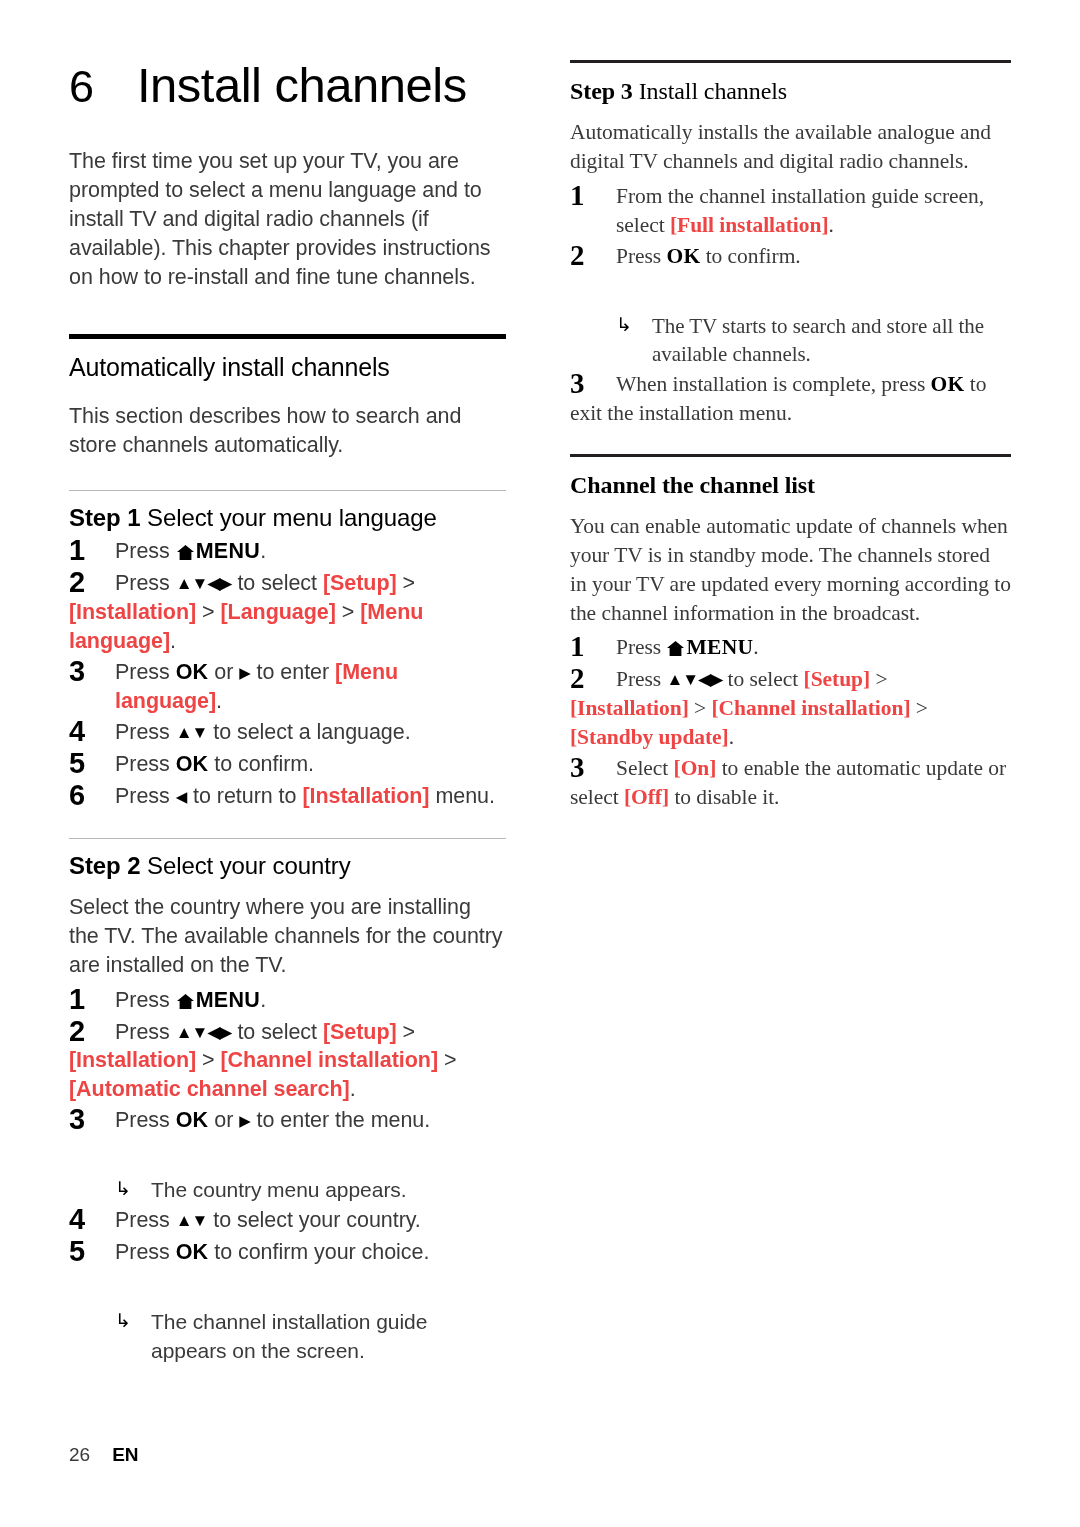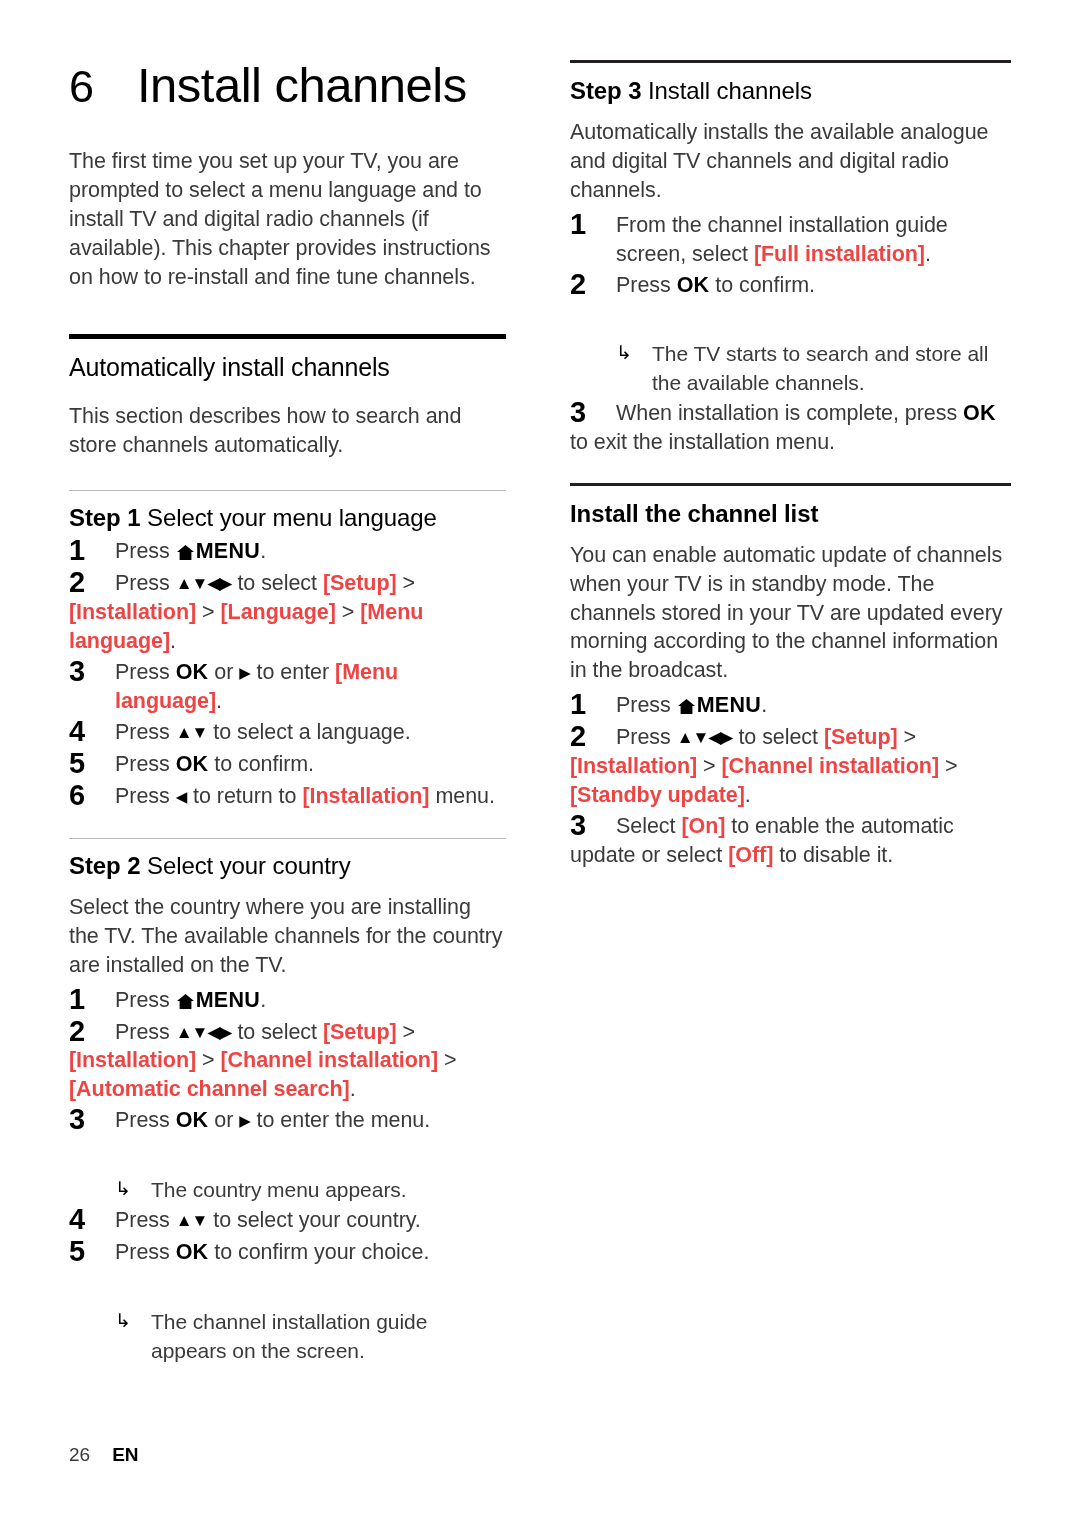--- a/index.html
+++ b/index.html
@@ -19,21 +19,21 @@
   .page {
     position: absolute;
     inset: 0;
   }
   .col {
     position: absolute;
     top: 0;
     width: 437px;
   }
   .col-left  { left: 69px; }
-  .col-right { left: 570px; width: 441px; }
+  .col-right { left: 570px; width: 441px; font-family: Liberation Serif, serif; }
 
   
   .rule-thick {
     height: 5px;
     background: #000000;
     margin: 0 0 14px 0;
   }
   .rule-med {
     height: 3px;
     background: #231f20;
@@ -350,21 +350,21 @@
       </li>
       <li>
         <span class="stepnum">3</span>
         <span class="steptext hang">When installation is complete, press <span class="ok">OK</span> to exit the installation menu.</span>
       </li>
     </ol>
 
     <div class="gap-md"></div>
 
     <div class="rule-med"></div>
-    <h3 class="h-sub">Install the channel list</h3>
+    <h3 class="h-sub">Channel the channel list</h3>
 
     <div class="gap-xs"></div>
 
     <p class="body">You can enable automatic update of channels when your TV is in standby mode. The channels stored in your TV are updated every morning according to the channel information in the broadcast.</p>
 
     <ol class="steps">
       <li>
         <span class="stepnum">1</span>
         <span class="steptext">Press <span class="home-icon"><svg viewBox="0 0 17 15" width="17" height="15">
                 <path d="M8.5 0 L17 7 L14.4 7 L14.4 15 L2.6 15 L2.6 7 L0 7 Z" fill="#000"></path>

